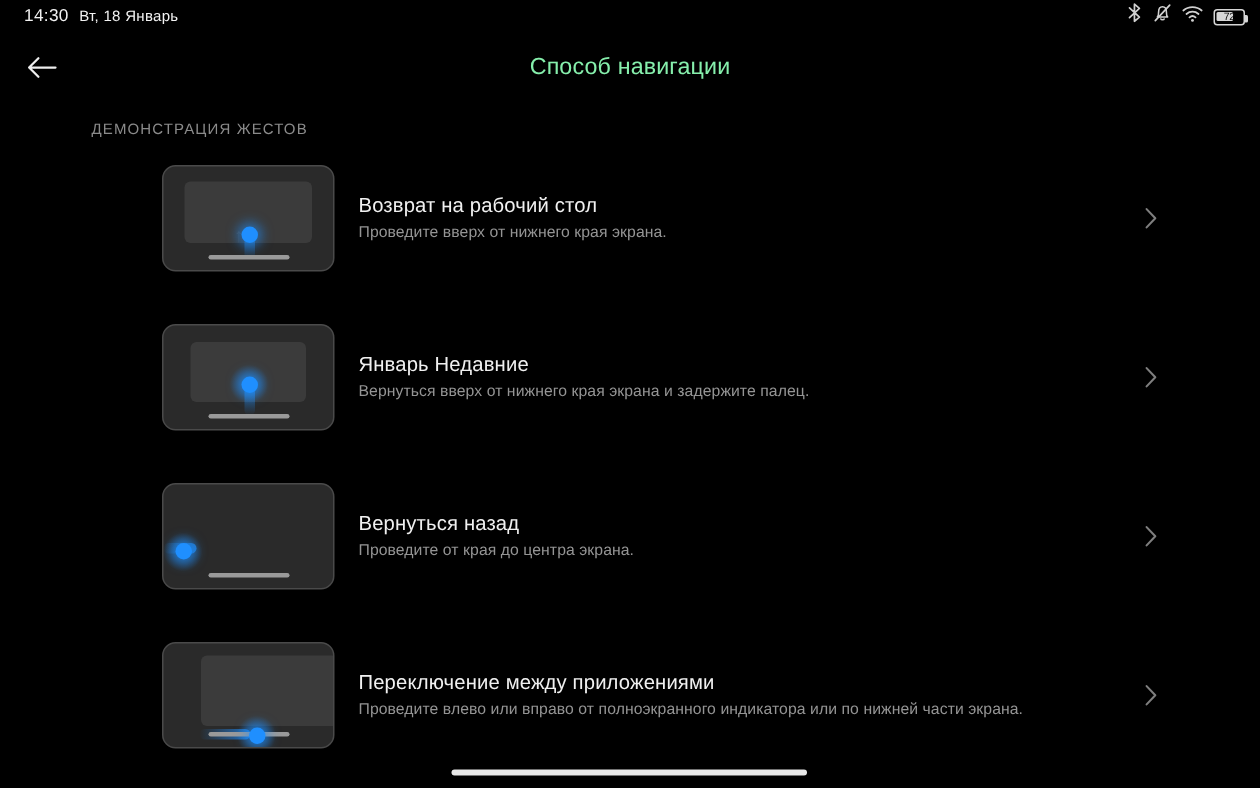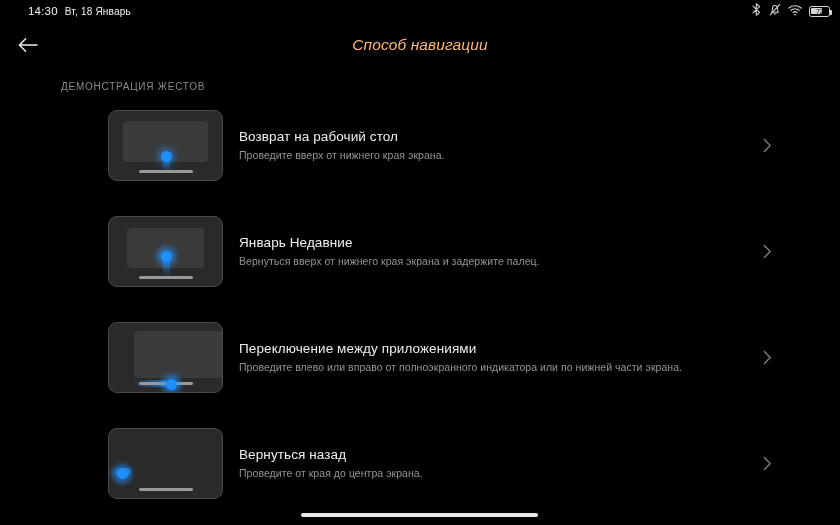--- a/index.html
+++ b/index.html
@@ -8,21 +8,21 @@
     background:#000;
     font-family:"Liberation Sans", sans-serif;
     overflow:hidden;
   }
   #screen { position:relative; width:840px; height:525px; background:#000; }
 
   
   .statusbar {
     position:absolute; top:0; left:0; width:840px; height:22px;
     display:flex; align-items:center; justify-content:space-between;
-    padding:0 10px 0 28px;
+    padding:0 10px 0 16px;
   }
   .sb-left { display:flex; align-items:center; gap:7px; }
   .sb-time { color:#f2f2f2; font-size:11.5px; letter-spacing:.2px; }
   .sb-date { color:#f2f2f2; font-size:10px; letter-spacing:.2px; }
   .sb-right { display:flex; align-items:center; gap:7px; }
   .sb-icon { display:block; opacity:.92; }
   .batt {
     position:relative; width:21px; height:11px;
     border:1.3px solid #d6d6d6; border-radius:2.5px;
     display:flex; align-items:center; justify-content:center;
@@ -46,21 +46,21 @@
     position:absolute; top:22px; left:0; width:840px; height:46px;
   }
   .back-btn {
     position:absolute; left:12px; top:7px;
     width:32px; height:32px; display:flex; align-items:center; justify-content:center;
     cursor:pointer; border-radius:50%;
   }
   .appbar-title {
     position:absolute; left:0; top:0; width:840px; height:46px;
     display:flex; align-items:center; justify-content:center;
-    color:#fdba74; font-size:15.5px; letter-spacing:.1px;font-style:italic;
+    color:#86efac; font-size:15.5px; letter-spacing:.1px;
   }
 
   
   .section-label {
     position:absolute; left:61px; top:69px;
     color:#8b8b8b; font-size:10px; letter-spacing:.75px;margin-top:12px;
   }
 
   
   .list { position:absolute; left:0; top:92px; width:840px; }
@@ -216,52 +216,52 @@
       </div>
       <div class="chevron">
         <svg width="9" height="15" viewBox="0 0 9 15">
           <path d="M1.4 1.4 L7.2 7.5 L1.4 13.6" fill="none" stroke="#7e7e7e" stroke-width="1.4" stroke-linecap="round" stroke-linejoin="round"></path>
         </svg>
       </div>
     </div>
 
     <div class="row">
       <div class="thumb">
+        <div class="trail-right" style="left:0px; top:39px; width:22px;"></div>
+        <div class="glow" style="left:0px; top:32px;"></div>
+        <div class="dot" style="left:8px; top:39px;"></div>
+        <div class="pill-ind"></div>
+      </div>
+      <div class="row-text">
+        <div class="row-title">Вернуться назад</div>
+        <div class="row-sub">Проведите от края до центра экрана.</div>
+      </div>
+      <div class="chevron">
+        <svg width="9" height="15" viewBox="0 0 9 15">
+          <path d="M1.4 1.4 L7.2 7.5 L1.4 13.6" fill="none" stroke="#7e7e7e" stroke-width="1.4" stroke-linecap="round" stroke-linejoin="round"></path>
+        </svg>
+      </div>
+    </div>
+
+    <div class="row">
+      <div class="thumb">
         <div class="inner-panel" style="left:25px; top:8px; right:-4px; bottom:14px;"></div>
         <div class="trail-right" style="left:24px; bottom:5px; width:34px;"></div>
         <div class="glow" style="left:49px; bottom:-5px;"></div>
         <div class="pill-ind"></div>
         <div class="dot" style="left:57px; bottom:2px;"></div>
       </div>
       <div class="row-text">
         <div class="row-title">Переключение между приложениями</div>
         <div class="row-sub">Проведите влево или вправо от полноэкранного индикатора или по нижней части экрана.</div>
       </div>
       <div class="chevron">
         <svg width="9" height="15" viewBox="0 0 9 15">
           <path d="M1.4 1.4 L7.2 7.5 L1.4 13.6" fill="none" stroke="#7e7e7e" stroke-width="1.4" stroke-linecap="round" stroke-linejoin="round"></path>
         </svg>
       </div>
     </div>
 
-    <div class="row">
-      <div class="thumb">
-        <div class="trail-right" style="left:0px; top:39px; width:22px;"></div>
-        <div class="glow" style="left:0px; top:32px;"></div>
-        <div class="dot" style="left:8px; top:39px;"></div>
-        <div class="pill-ind"></div>
-      </div>
-      <div class="row-text">
-        <div class="row-title">Вернуться назад</div>
-        <div class="row-sub">Проведите от края до центра экрана.</div>
-      </div>
-      <div class="chevron">
-        <svg width="9" height="15" viewBox="0 0 9 15">
-          <path d="M1.4 1.4 L7.2 7.5 L1.4 13.6" fill="none" stroke="#7e7e7e" stroke-width="1.4" stroke-linecap="round" stroke-linejoin="round"></path>
-        </svg>
-      </div>
-    </div>
-
   </div>
 
   <div class="home-indicator"></div>
 
 </div>
 
 </body></html>

